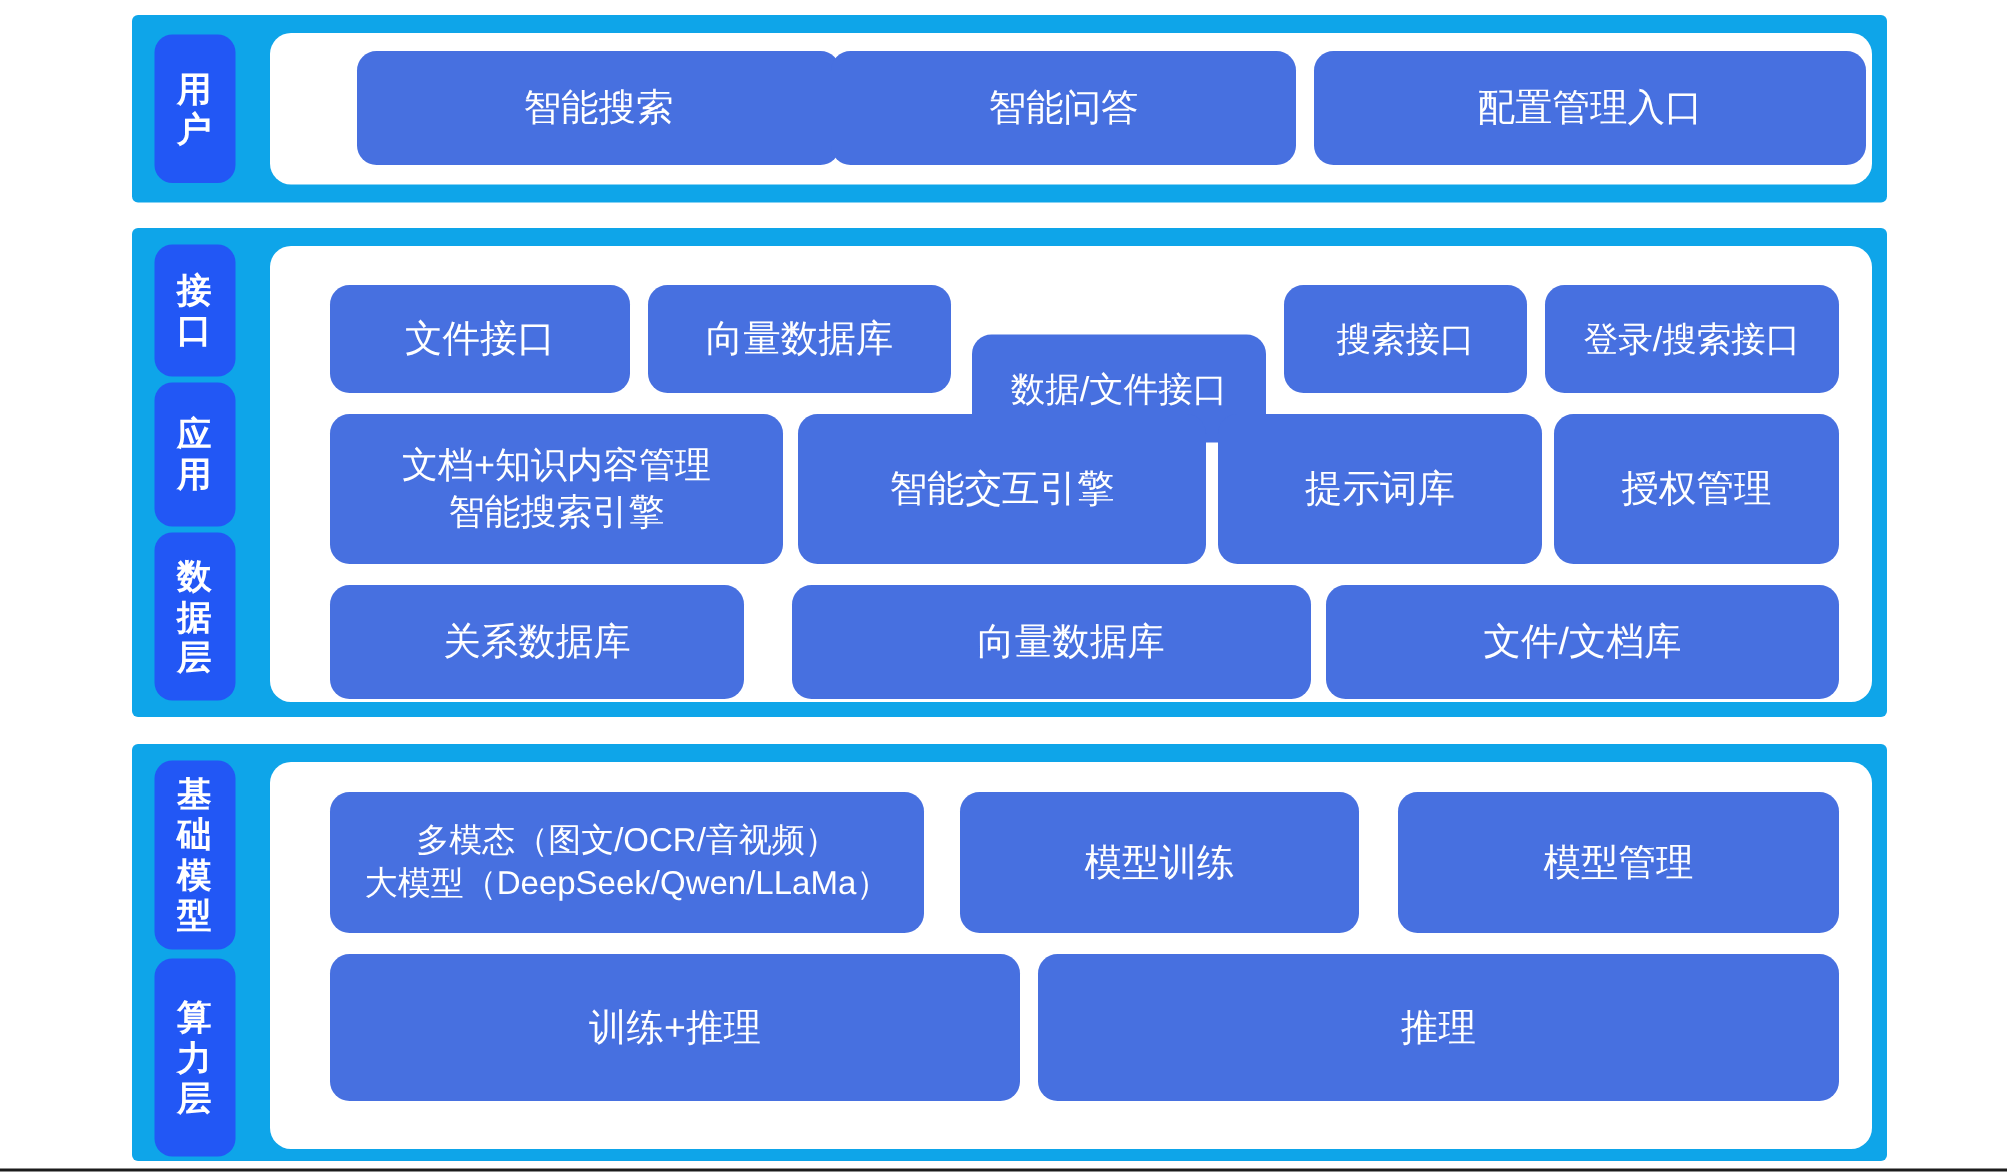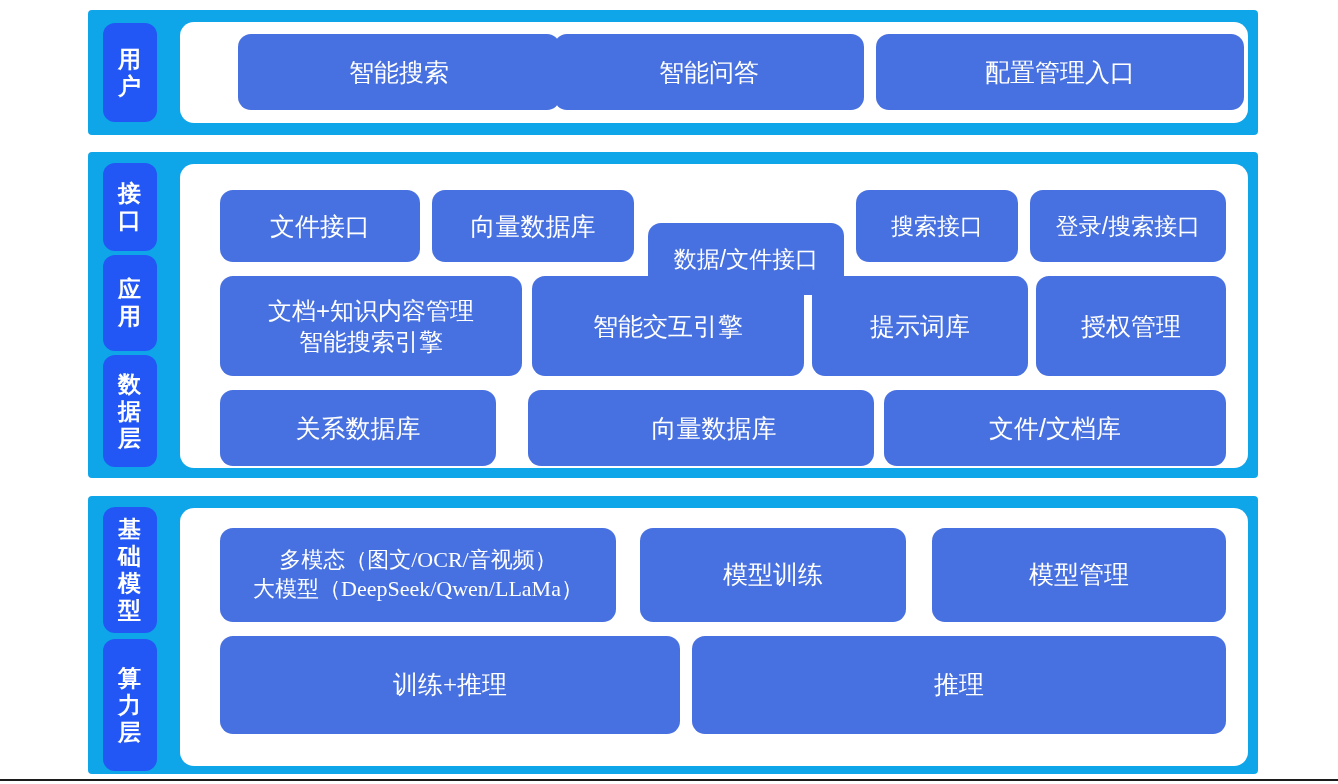--- a/index.html
+++ b/index.html
@@ -149,21 +149,21 @@
 
   <div class="section" style="top:496px; height:278px;">
 
     <div class="layer-label" style="top:11px; height:126px;">
       <span>基础模型</span>
     </div>
     <div class="layer-label" style="top:143px; height:132px;">
       <span>算力层</span>
     </div>
 
-    <div class="card" style="top:12px; bottom:8px;font-family:Liberation Serif, serif;">
+    <div class="card" style="top:12px; bottom:8px;">
 
       <div class="node tiny" style="left:40px; top:20px; width:396px; height:94px; line-height:1.3;">多模态（图文/OCR/音视频）
 大模型（DeepSeek/Qwen/LLaMa）</div>
       <div class="node" style="left:460px; top:20px; width:266px; height:94px;">模型训练</div>
       <div class="node" style="left:752px; top:20px; width:294px; height:94px;">模型管理</div>
 
       <div class="node" style="left:40px; top:128px; width:460px; height:98px;">训练+推理</div>
       <div class="node" style="left:512px; top:128px; width:534px; height:98px;">推理</div>
     </div>
   </div>

